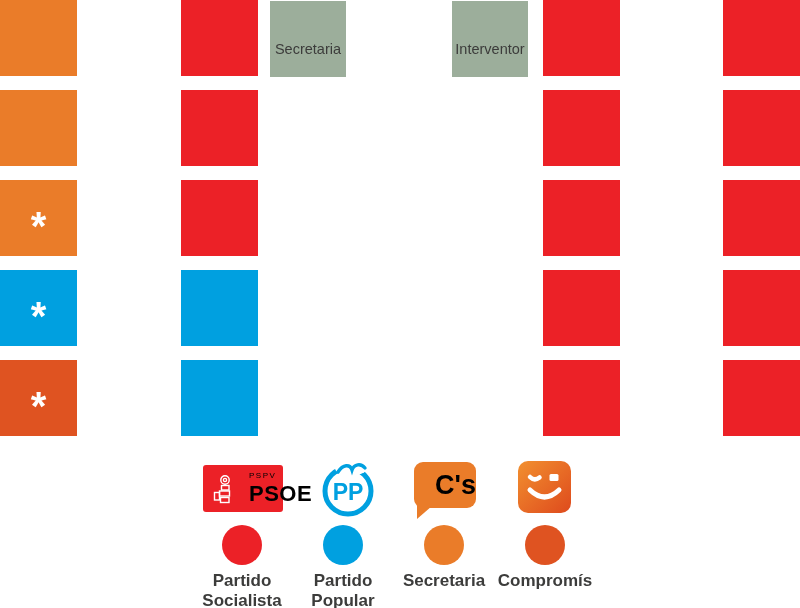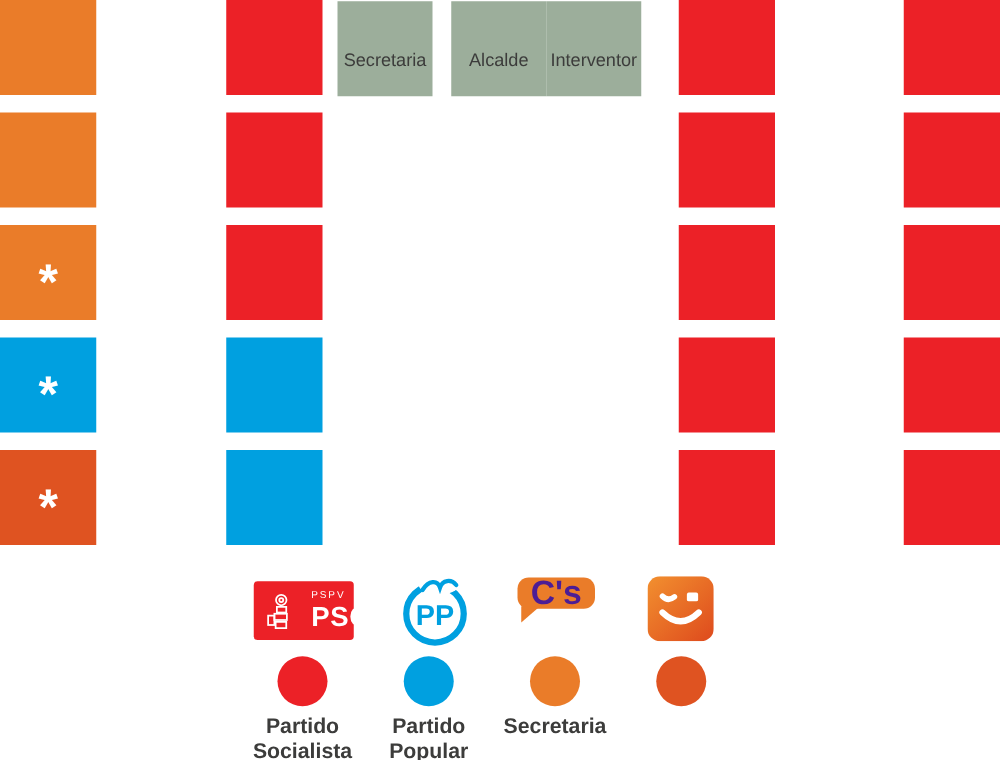--- a/index.html
+++ b/index.html
@@ -50,50 +50,50 @@
     width: 76px; height: 76px;
     background: var(--officials-green);
     display: flex; align-items: center; justify-content: center;
     box-sizing: border-box;
     padding-top: 19px;
     font-size: 14.5px;
     color: var(--label-text);
   }
   .official-0 { left: 270px; }
   .official-1 { left: 361px; }
-  .official-2 { left: 437px; }
+  .official-2 { left: 452px; }
 
   
   .psoe-logo {
     position: absolute; left: 203px; top: 465px;
     width: 80px; height: 47px;
     background: var(--psoe-red);
     border-radius: 3px;
     display: flex; align-items: center;
   }
   .psoe-icon { margin-left: 9px; flex: 0 0 auto; }
   .psoe-divider { width: 1.5px; height: 32px; background: #fff; margin-left: 7px; }
-  .psoe-text { margin-left: 7px; color: #ffffff; display: flex; flex-direction: column; line-height: 1; }
+  .psoe-text { margin-left: 7px; color: #000000; display: flex; flex-direction: column; line-height: 1; }
   .psoe-small { font-size: 8px; letter-spacing: 1.5px; margin-bottom: 3px; }
   .psoe-big   { font-size: 22px; font-weight: 700; letter-spacing: 0.5px; }
 
   .pp-logo { position: absolute; left: 317px; top: 460px; }
   .pp-ring  { fill: none; stroke: var(--pp-blue); stroke-width: 5; }
   .pp-gap   { fill: #ffffff; }
   .pp-bird  { fill: none; stroke: var(--pp-blue); stroke-width: 3.4; stroke-linecap: round; }
   .pp-text  { fill: var(--pp-blue); font-family: "Liberation Sans", sans-serif;
               font-size: 23px; font-weight: 700; }
 
   .cs-logo {
     position: absolute; left: 414px; top: 462px;
-    width: 62px; height: 25px;
+    width: 62px; height: 46px;
     background: var(--ciudadanos-orange);
     border-radius: 9px;
-    display: flex; align-items: center; justify-content: center;
-    color: #4c1d95; font-weight: 700; font-size: 27px;
+    display: flex; align-items: center; justify-content: flex-end;
+    color: #000000; font-weight: 700; font-size: 27px;
   }
   .cs-tail {
     position: absolute; left: 3px; bottom: -11px;
     width: 0; height: 0;
     border-top: 13px solid var(--ciudadanos-orange);
     border-right: 15px solid transparent;
   }
 
   .compromis-logo { position: absolute; left: 518px; top: 461px; }
   .comp-smile { fill: none; stroke: #ffffff; stroke-width: 5; stroke-linecap: round; }
@@ -160,23 +160,20 @@
         <div class="seat party-psoe"></div>
         <div class="seat party-psoe"></div>
         <div class="seat party-psoe"></div>
         <div class="seat party-psoe"></div>
         <div class="seat party-psoe"></div>
       </div>
     </div>
 
   <div class="official official-0">
     <span>Secretaria</span>
-  </div>
-  <div class="official official-1">
-    <span>Alcalde</span>
   </div>
   <div class="official official-2">
     <span>Interventor</span>
   </div>
 
   <div class="psoe-logo">
     <svg class="psoe-icon" width="23" height="30" viewBox="0 0 23 30">
       <g fill="none" stroke="#ffffff" stroke-width="1.4">
         <circle cx="13" cy="6" r="4.2"></circle>
         <circle cx="13" cy="6" r="1.6"></circle>
@@ -227,14 +224,17 @@
     <span>Partido</span>
     <span>Socialista</span>
   </div>
   <div class="legend-label label-pp">
     <span>Partido</span>
     <span>Popular</span>
   </div>
   <div class="legend-label label-ciudadanos">
     <span>Secretaria</span>
   </div>
+  <div class="legend-label label-compromis">
+    <span>Compromís</span>
+  </div>
 
 </div>
 
 </body></html>

